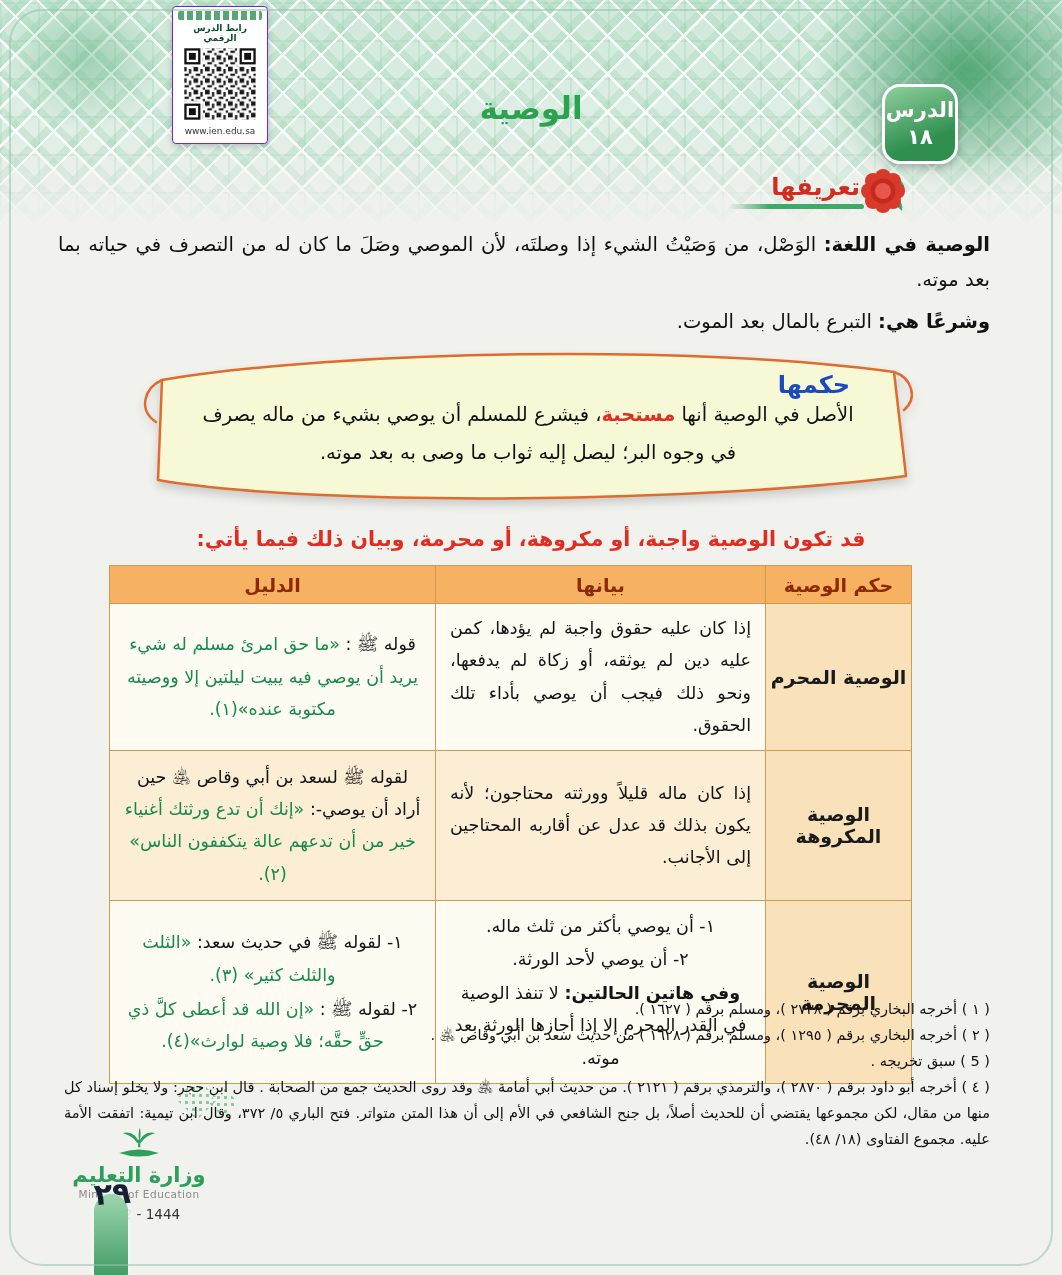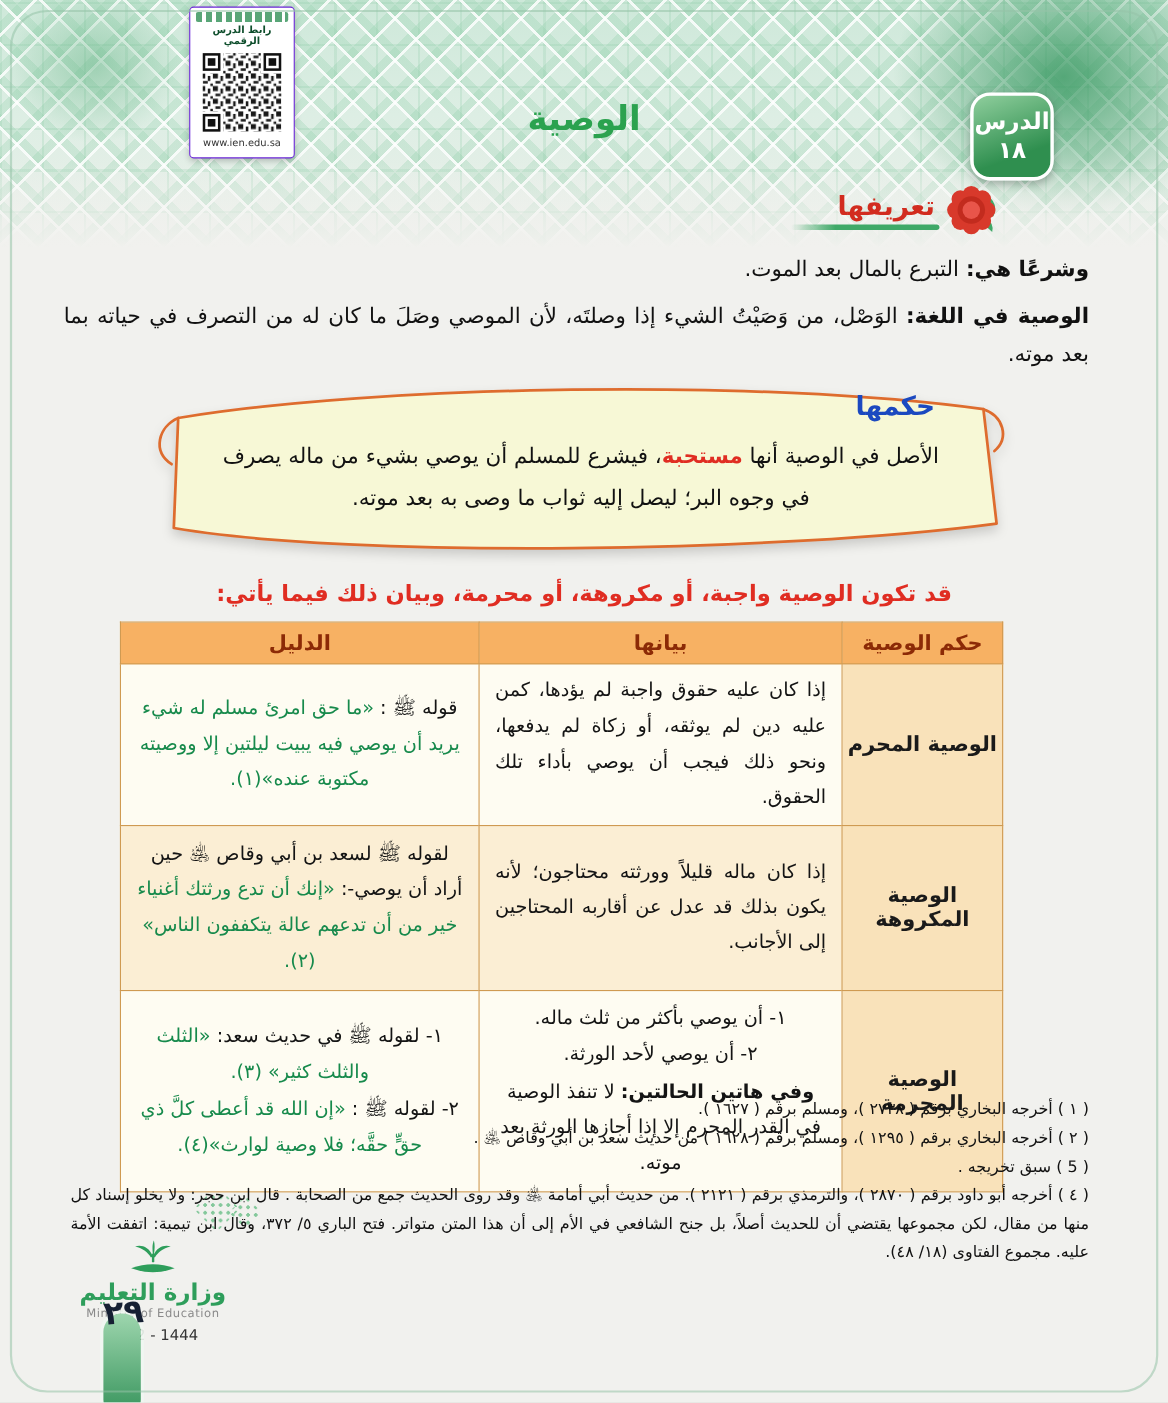--- a/index.html
+++ b/index.html
@@ -41,34 +41,34 @@
   
   .title { position:absolute; top:90px; left:0; right:0; margin:0; text-align:center;
       font-size:31px; color:#2ba24f; font-weight:bold; letter-spacing:1px; z-index:5; }
   .lesson-badge { position:absolute; top:84px; right:104px; width:76px; height:80px;
       border-radius:18px; background:linear-gradient(160deg,#8fce9d,#2f8f4f 70%);
       border:3px solid #fff; box-shadow:0 3px 8px rgba(0,0,0,.25); color:#fff;
       display:flex; flex-direction:column; align-items:center; justify-content:center; gap:2px; z-index:5; }
   .lesson-badge div { font-size:21px; font-weight:bold; line-height:1.2; }
 
   
-  .def-badge { position:absolute; top:168px; right:156px; display:flex; align-items:center; gap:10px; z-index:6; }
+  .def-badge { position:absolute; top:168px; right:156px; display:flex; align-items:center; gap:0; z-index:6; }
   .rosette { width:46px; height:46px; }
   .def-label { font-size:24px; font-weight:bold; color:#d22c1f; position:relative; padding-bottom:8px; }
   .def-label::after { content:""; position:absolute; bottom:0; right:-4px; width:135px; height:5px;
       background:linear-gradient(90deg, rgba(63,169,104,0), #3fa968 30%, #3fa968); border-radius:4px; }
 
   .def-text { position:absolute; top:228px; right:72px; left:58px; z-index:4; }
   .def-p { margin:0 0 8px; font-size:19.5px; line-height:1.78; color:#111; text-align:justify; }
 
   
   .banner { position:absolute; top:330px; right:138px; width:792px; height:188px; z-index:4;
       filter:drop-shadow(0 5px 5px rgba(0,0,0,.16)); }
   .banner svg.ribbon { position:absolute; top:0; left:0; width:100%; height:100%; }
-  .banner-title { position:absolute; top:25px; right:74px; font-size:24px; font-weight:bold; color:#1b49c0; }
+  .banner-title { position:absolute; top:41px; right:74px; font-size:24px; font-weight:bold; color:#1b49c0; }
   .banner-body { position:absolute; top:66px; right:58px; left:58px; text-align:center;
       font-size:19.5px; line-height:1.95; color:#111; }
   .hl-red { color:#e02d22; font-weight:bold; }
 
   .table-intro { position:absolute; top:527px; left:0; right:0; margin:0; text-align:center;
       font-size:20.5px; font-weight:bold; color:#e02d22; z-index:4; }
 
   
   .wtable { position:absolute; top:565px; right:150px; width:802px; border-collapse:collapse;
       table-layout:fixed; z-index:4; background:#fefcf2; }
@@ -178,22 +178,22 @@
         <circle cx="9" cy="23" r="8"></circle>
           <circle cx="13" cy="13" r="8"></circle>
       </g>
       <circle cx="23" cy="23" r="12.5" fill="#c22b1e"></circle>
       <circle cx="23" cy="23" r="8" fill="#e8554a"></circle>
     </svg>
     <span class="def-label">تعريفها</span>
   </div>
 
   <div class="def-text">
+    <p class="def-p"><b>الوصية في اللغة:</b><span> الوَصْل، من وَصَيْتُ الشيء إذا وصلتَه، لأن الموصي وصَلَ ما كان له من التصرف في حياته بما بعد موته.</span></p>
     <p class="def-p"><b>وشرعًا هي:</b><span> التبرع بالمال بعد الموت.</span></p>
-    <p class="def-p"><b>الوصية في اللغة:</b><span> الوَصْل، من وَصَيْتُ الشيء إذا وصلتَه، لأن الموصي وصَلَ ما كان له من التصرف في حياته بما بعد موته.</span></p>
   </div>
 
   <div class="banner">
     <svg class="ribbon" viewBox="0 0 792 188" preserveAspectRatio="none" aria-hidden="true">
       <path d="M30,50 C210,20 560,14 762,42 L774,146 C580,172 190,178 26,150 Z" fill="#f7f8d6" stroke="#de6c2e" stroke-width="2.5" stroke-linejoin="round"></path>
       <path d="M30,50 C12,58 6,80 24,92" fill="none" stroke="#de6c2e" stroke-width="2.5" stroke-linecap="round"></path>
       <path d="M762,42 C780,48 786,68 772,80" fill="none" stroke="#de6c2e" stroke-width="2.5" stroke-linecap="round"></path>
     </svg>
     <div class="banner-title">حكمها</div>
     <div class="banner-body">

